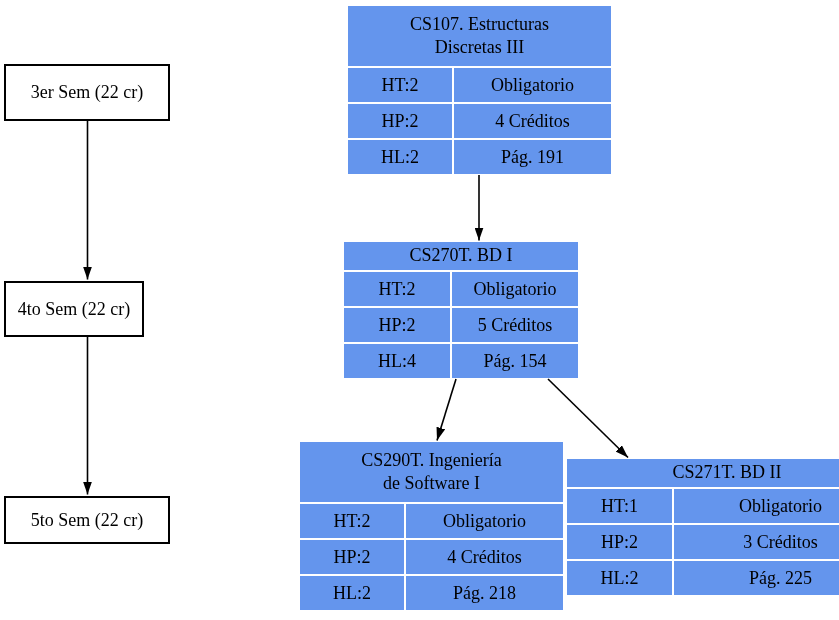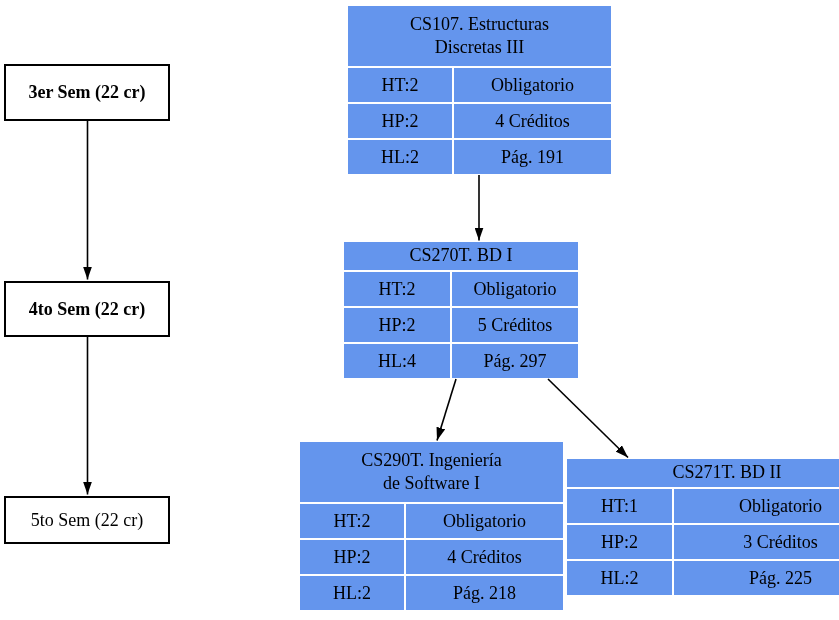--- a/index.html
+++ b/index.html
@@ -53,24 +53,24 @@
         <path d="M0,0 L13,4.5 L0,9 Z" fill="#000000"></path>
       </marker>
     </defs>
     <path d="M87.5 121 L87.5 279.5" stroke="#000000" stroke-width="1.6" fill="none" marker-end="url(#ah)"></path>
     <path d="M87.5 337 L87.5 494.5" stroke="#000000" stroke-width="1.6" fill="none" marker-end="url(#ah)"></path>
     <path d="M479 175 L479 240.5" stroke="#000000" stroke-width="1.6" fill="none" marker-end="url(#ah)"></path>
     <path d="M456 379 L437 440.5" stroke="#000000" stroke-width="1.6" fill="none" marker-end="url(#ah)"></path>
     <path d="M548 379 L628 457.5" stroke="#000000" stroke-width="1.6" fill="none" marker-end="url(#ah)"></path>
   </svg>
 
-  <div class="sem" style="left:4px; top:64px; width:166px; height:57px;font-weight:bold;">
+  <div class="sem" style="left:4px; top:64px; width:166px; height:57px;">
     <span>3er Sem (22 cr)</span>
   </div>
-  <div class="sem" style="left:4px; top:281px; width:166px; height:56px;font-weight:bold;">
+  <div class="sem" style="left:4px; top:281px; width:140px; height:56px;">
     <span>4to Sem (22 cr)</span>
   </div>
   <div class="sem" style="left:4px; top:496px; width:166px; height:48px;font-family:Liberation Serif, serif;">
     <span>5to Sem (22 cr)</span>
   </div>
 
   <div class="course" style="left:348px; top:6px; width:263px; grid-template-columns:104px 1fr; grid-template-rows:60px 34px 34px 34px;">
     <div class="cell c-title">CS107. Estructuras
 Discretas III</div>
     <div class="cell">HT:2</div>
@@ -81,21 +81,21 @@
     <div class="cell">Pág. 191</div>
   </div>
 
   <div class="course" style="left:344px; top:242px; width:234px; grid-template-columns:106px 1fr; grid-template-rows:28px 34px 34px 34px;">
     <div class="cell c-title">CS270T. BD I</div>
     <div class="cell">HT:2</div>
     <div class="cell">Obligatorio</div>
     <div class="cell">HP:2</div>
     <div class="cell">5 Créditos</div>
     <div class="cell">HL:4</div>
-    <div class="cell">Pág. 297</div>
+    <div class="cell">Pág. 154</div>
   </div>
 
   <div class="course" style="left:272px; top:442px; width:263px; grid-template-columns:104px 1fr; grid-template-rows:60px 34px 34px 34px;margin-left:28px;">
     <div class="cell c-title">CS290T. Ingeniería
 de Software I</div>
     <div class="cell">HT:2</div>
     <div class="cell">Obligatorio</div>
     <div class="cell">HP:2</div>
     <div class="cell">4 Créditos</div>
     <div class="cell">HL:2</div>

